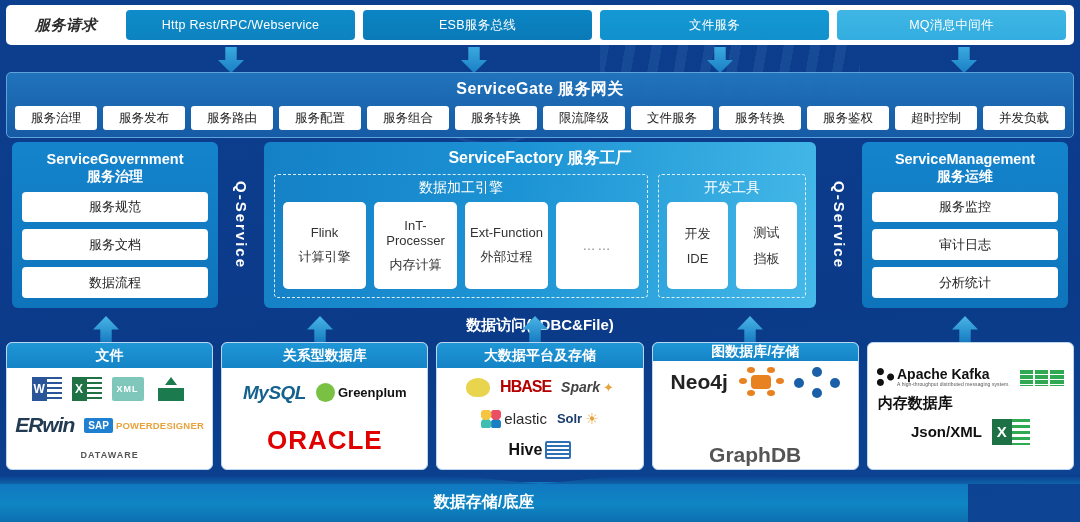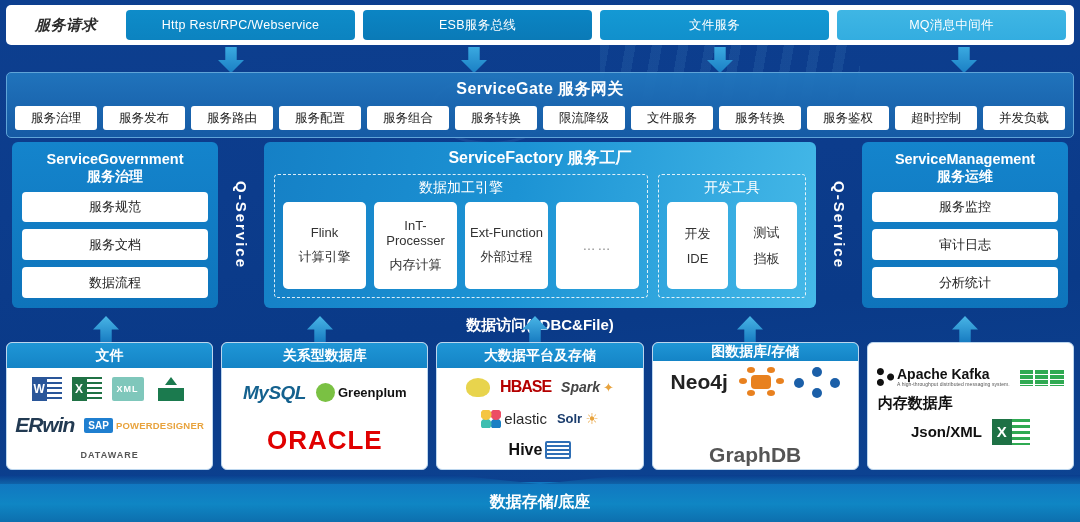--- a/index.html
+++ b/index.html
@@ -219,21 +219,21 @@
     background-image: repeating-linear-gradient(180deg,#fff 0 1px,#2faa52 1px 5px); display:block; }
   .excel-ico { display: inline-flex; }
   .excel-ico .sq { width: 20px; height: 26px; background: #1e7145; color: #fff;
     font-weight: bold; font-size: 15px; display: flex; align-items: center; justify-content: center; }
   .excel-ico .ln { width: 18px; height: 26px; color: #2faa52;
     background: repeating-linear-gradient(180deg, currentColor 0 3px, transparent 3px 6px); }
   .cn-txt { color: #111; font-weight: bold; font-size: 15px; }
 
   
   .bottom {
-    position: absolute; left: 0; bottom: 0; width: 1080px; height: 40px;
+    position: absolute; left: 0; bottom: 0; width: 968px; height: 40px;
     background: linear-gradient(180deg,#1176c0,#0f86c4 55%, #0d6fae 100%);
     display: flex; align-items: center; justify-content: center;
     color: #fff; font-weight: bold; font-size: 16px;
   }
   .bottom::before {
     content: ""; position: absolute; left: 0; top: -7px; width: 1080px; height: 9px;
     background: linear-gradient(180deg,#0a3d8e,#0f63a8);
     clip-path: polygon(0 0, 42% 0, 50% 100%, 58% 0, 100% 0, 100% 100%, 0 100%);
   }
 </style>

